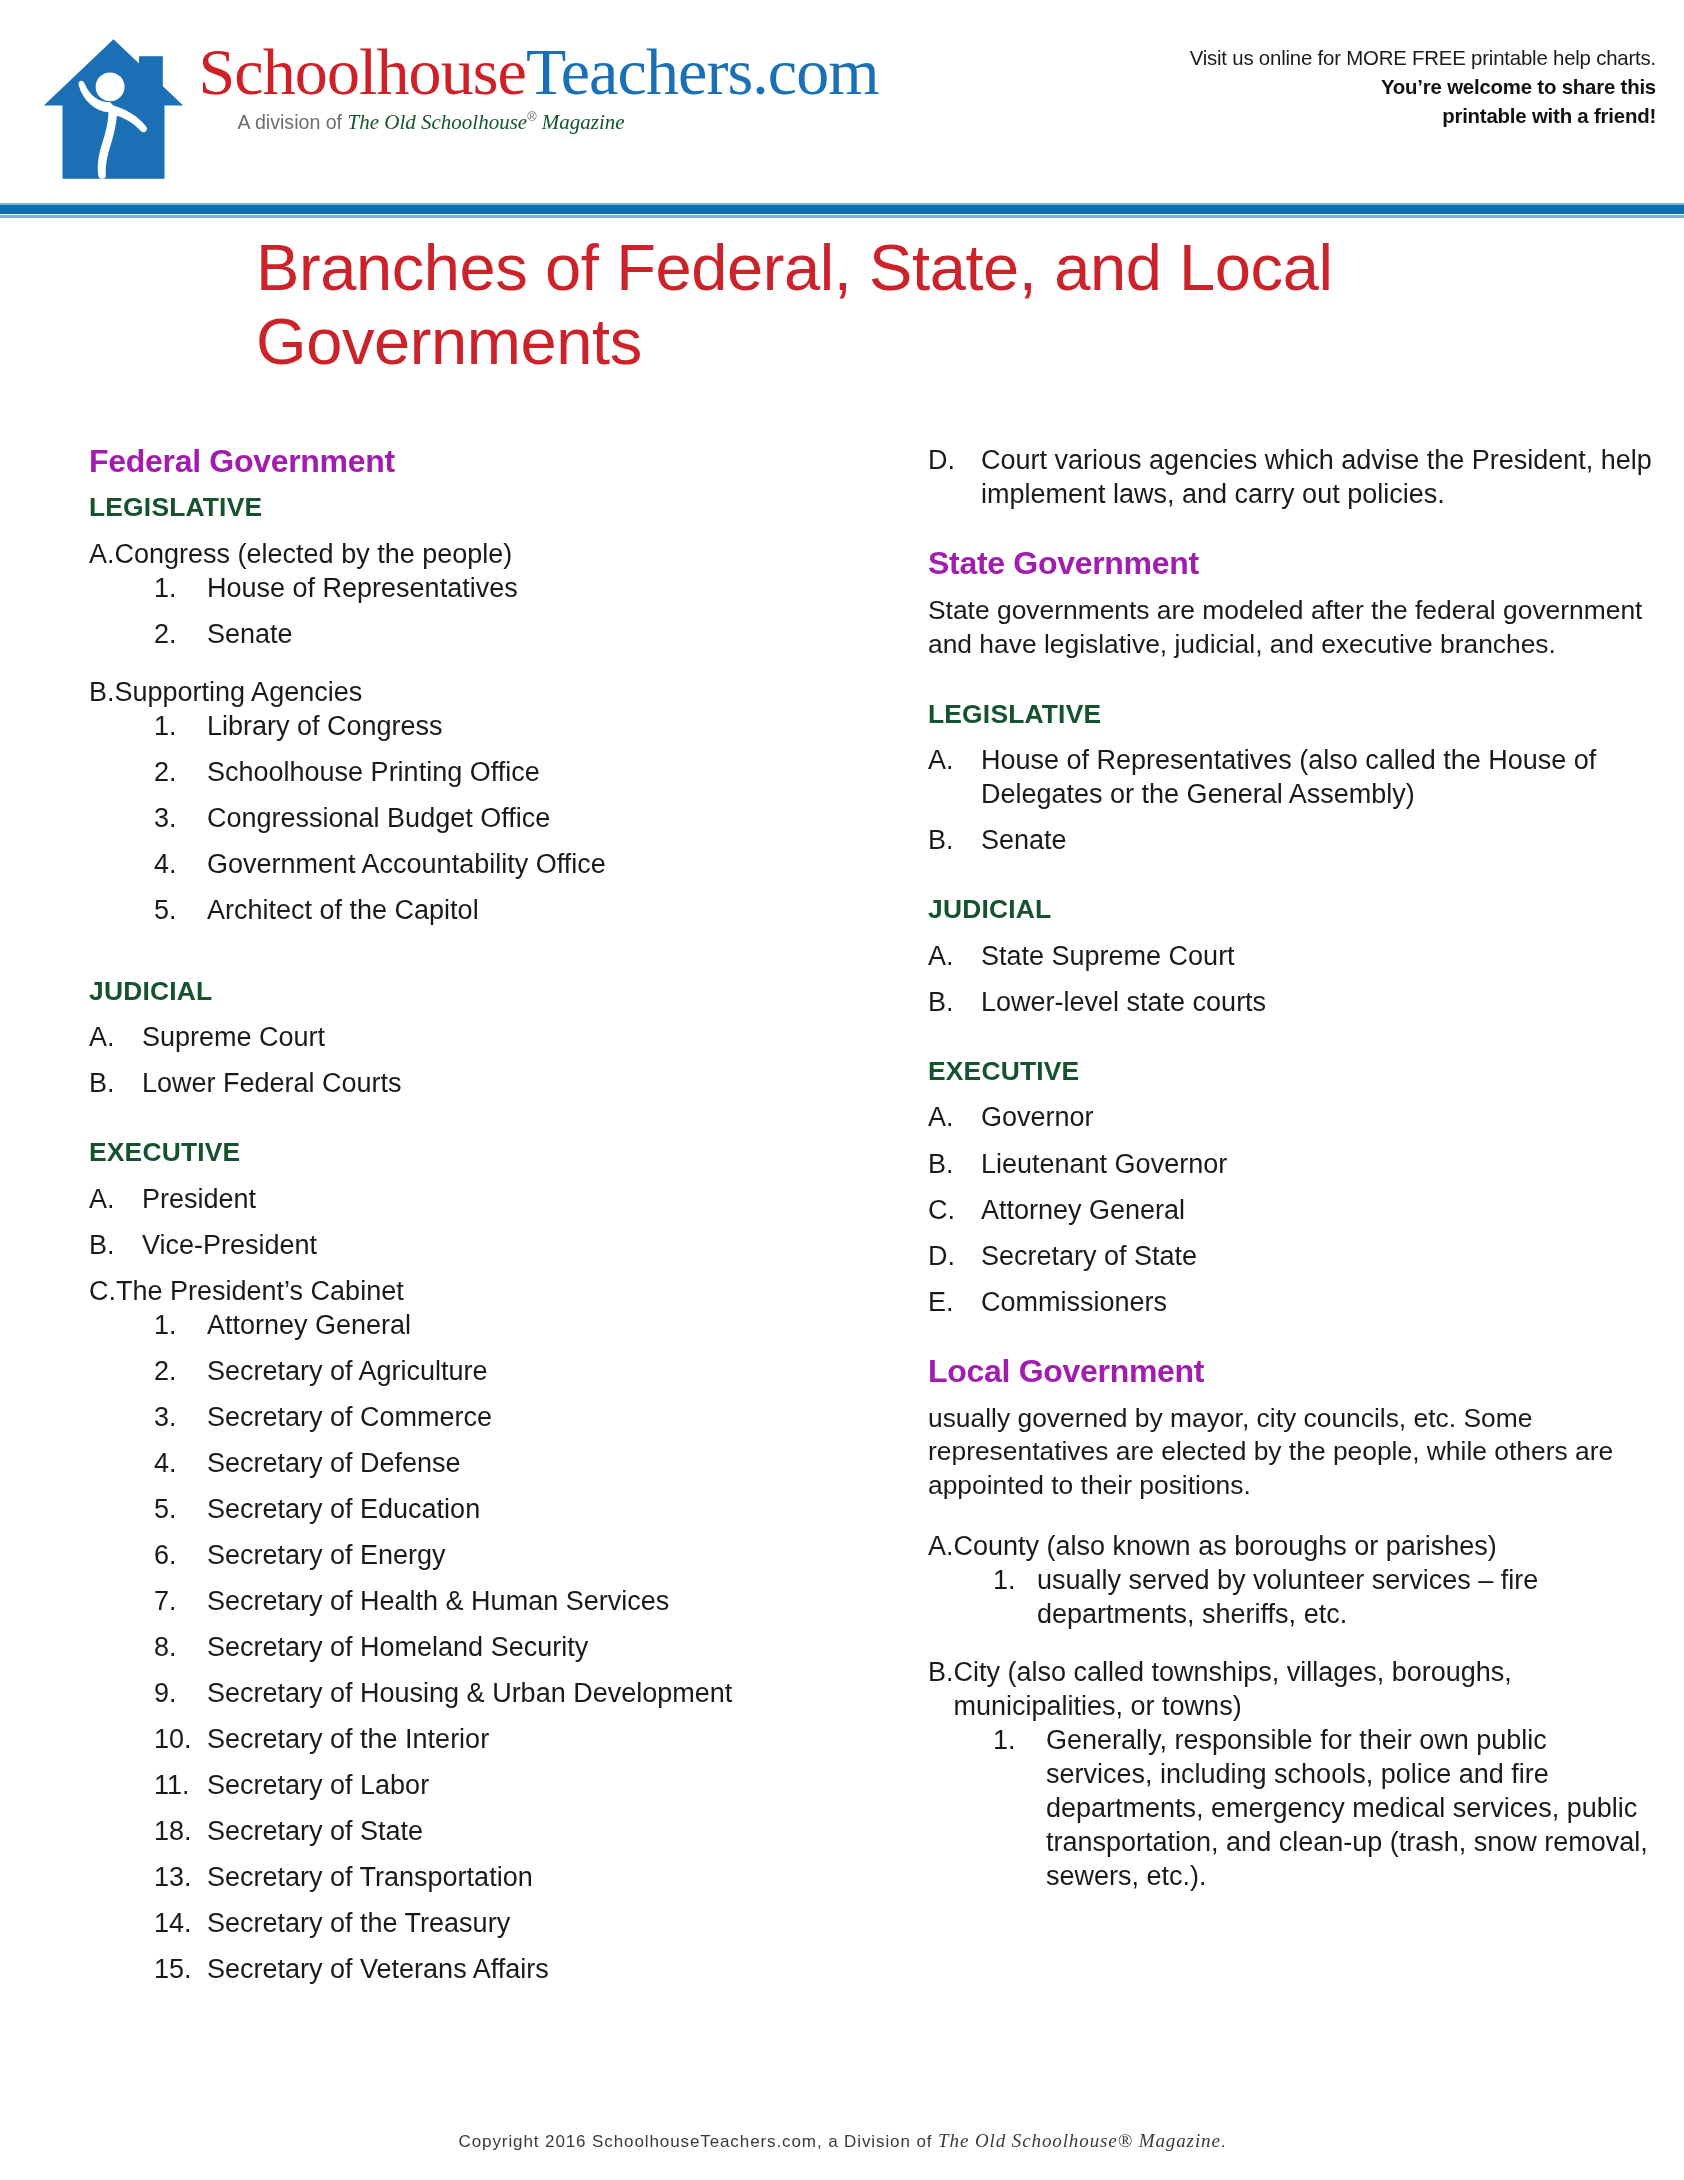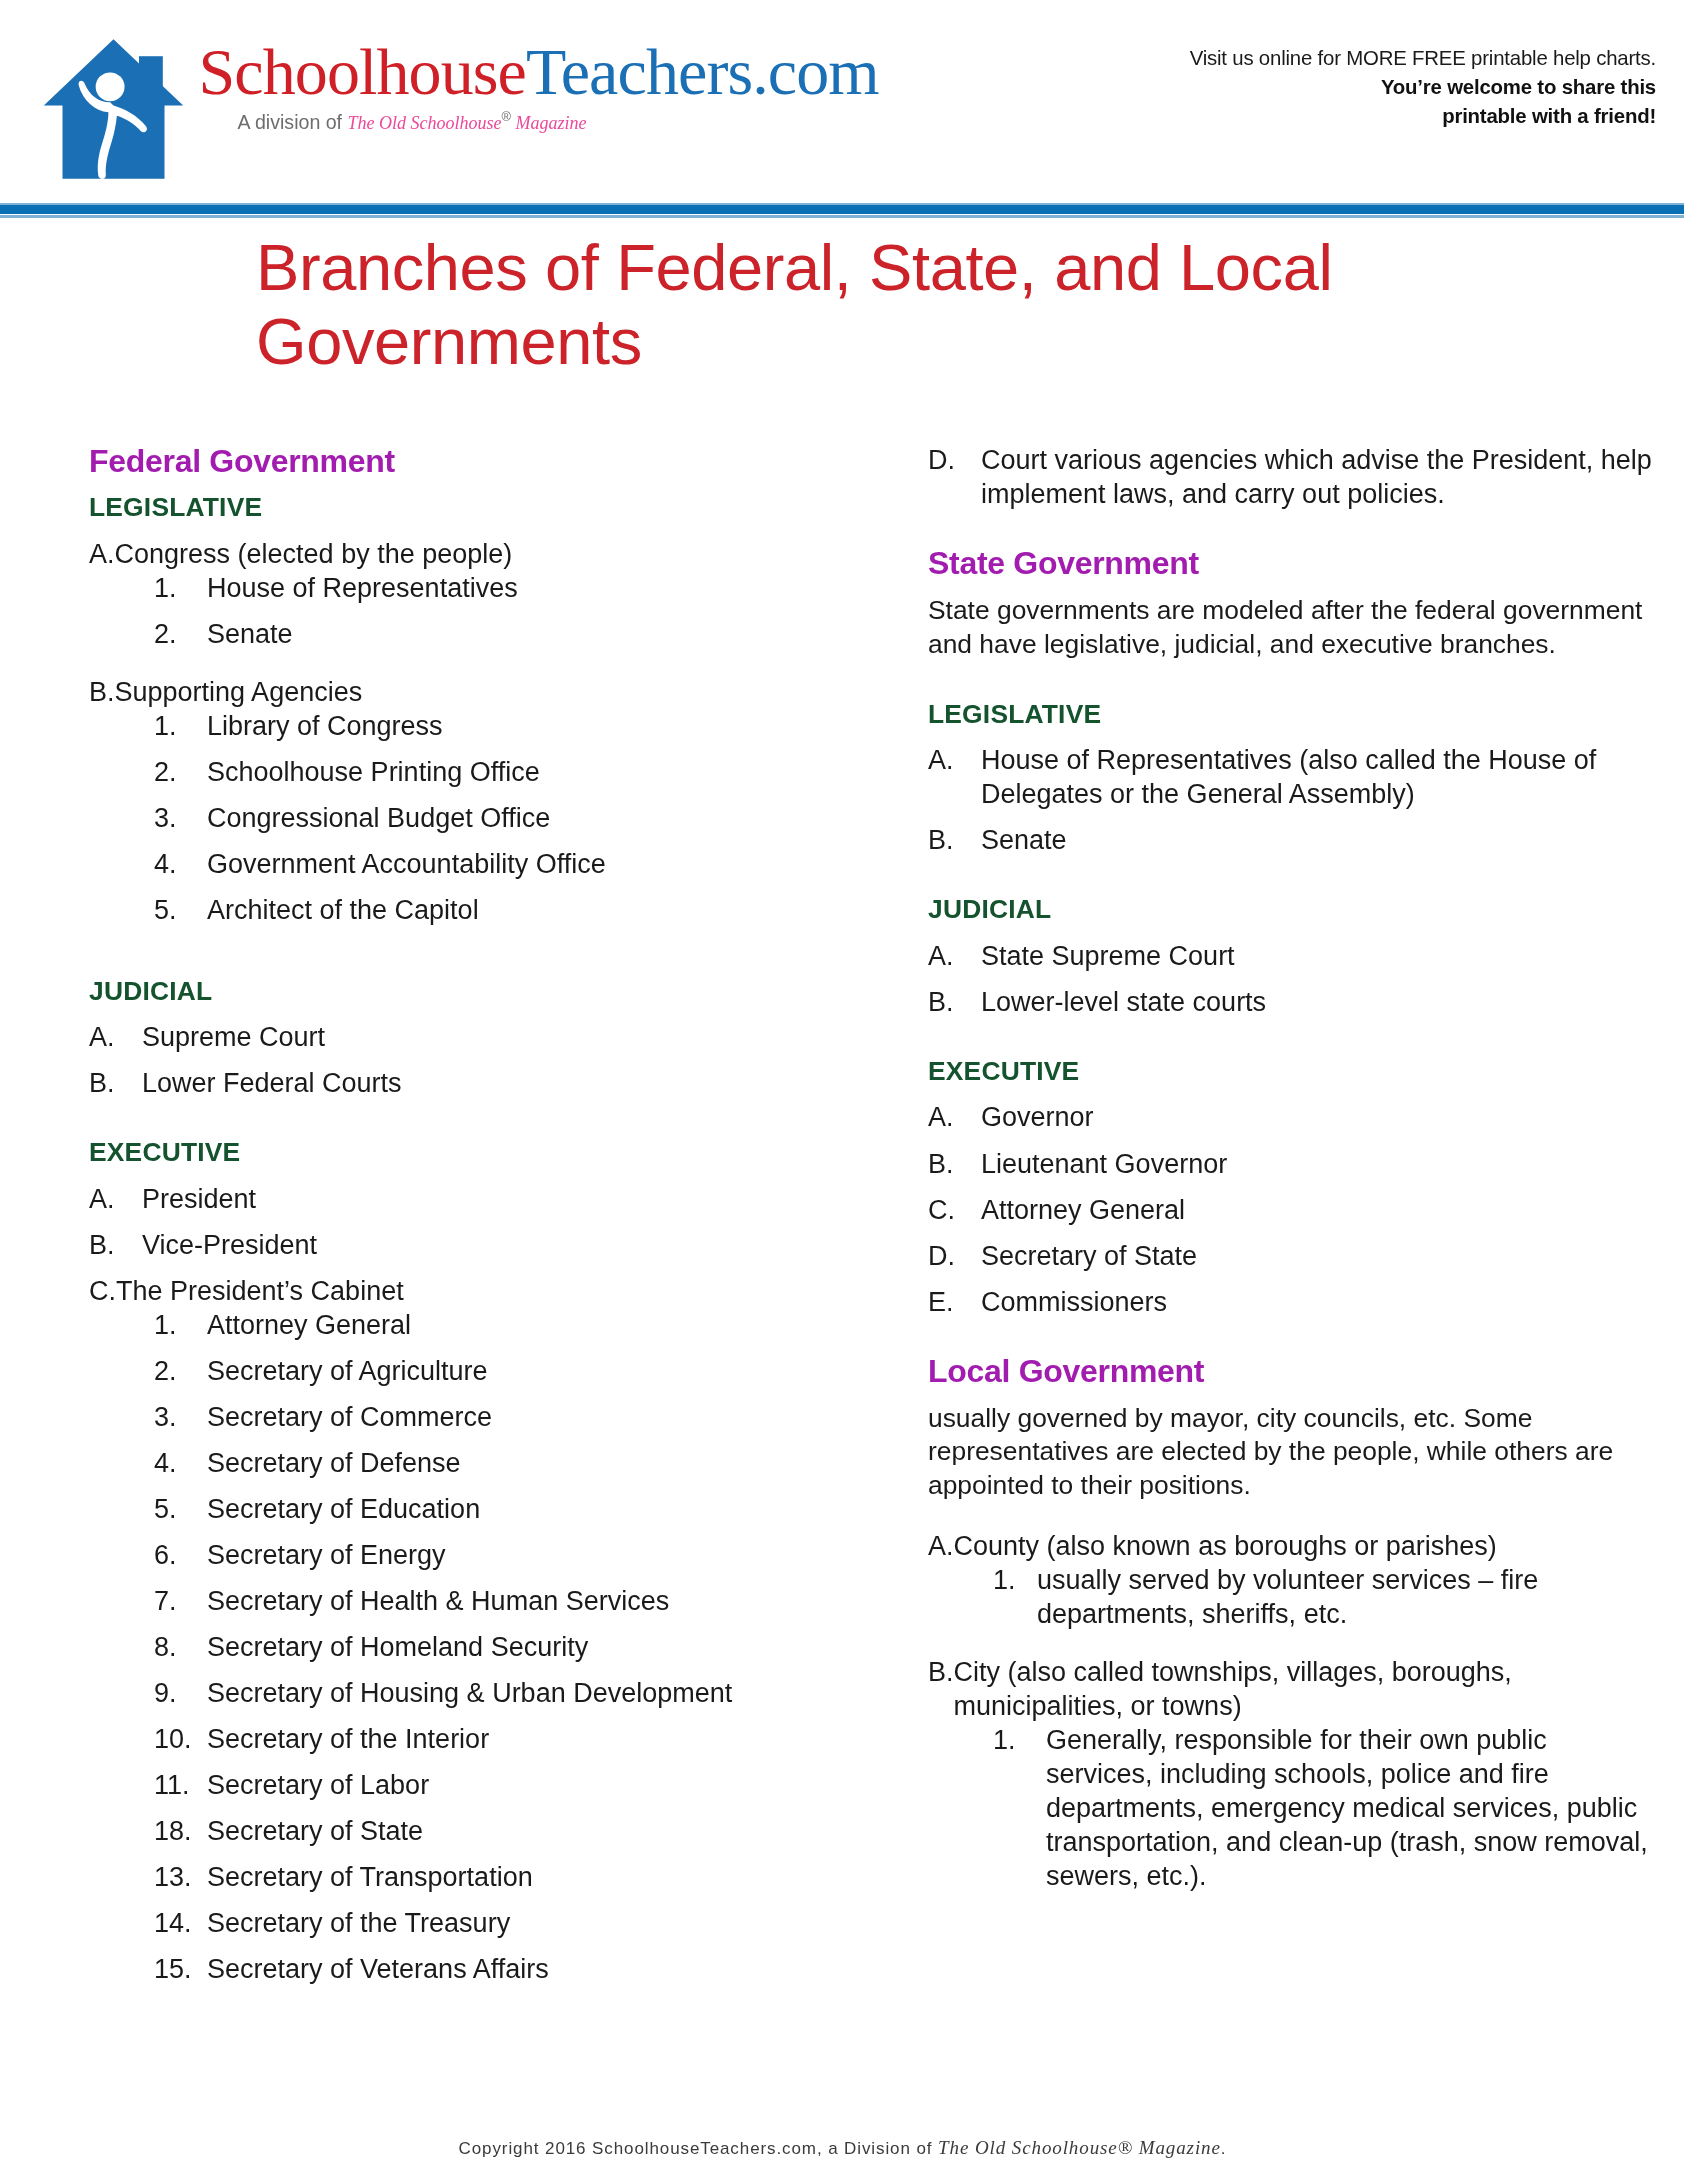--- a/index.html
+++ b/index.html
@@ -53,22 +53,22 @@
     font-family: "Liberation Sans", sans-serif;
     font-size: 19.6px;
     color: #6d6d6d;
     margin-top: 5.1px;
     margin-left: 39px;
     white-space: nowrap;
   }
   .tagline .ital {
     font-family: "Liberation Serif", serif;
     font-style: italic;
-    font-size: 18px;
-    color: #ec4899;
+    font-size: 21px;
+    color: #14532d;
   }
   .tagline .reg { font-size: 12.8px; vertical-align: super; }
 
   .header-note {
     position: absolute;
     right: 29px;
     top: 44px;
     text-align: right;
     line-height: 1.42;
   }
@@ -196,21 +196,21 @@
   ul.lvl2 > li > .txt { flex: 1 1 auto; }
 
   ul.lvl2.tight > li > .marker { width: 44px; }
 
   .subwrap { width: 100%; }
 
   
   .footer {
     position: absolute;
     left: 0; right: 0;
-    bottom: 22px;
+    bottom: 29px;
     text-align: center;
     font-size: 17px;
     letter-spacing: 0.9px;
     color: #3a3a3a;
   }
   .footer .ital {
     font-family: "Liberation Serif", serif;
     font-style: italic;
     font-size: 19px;
   }

